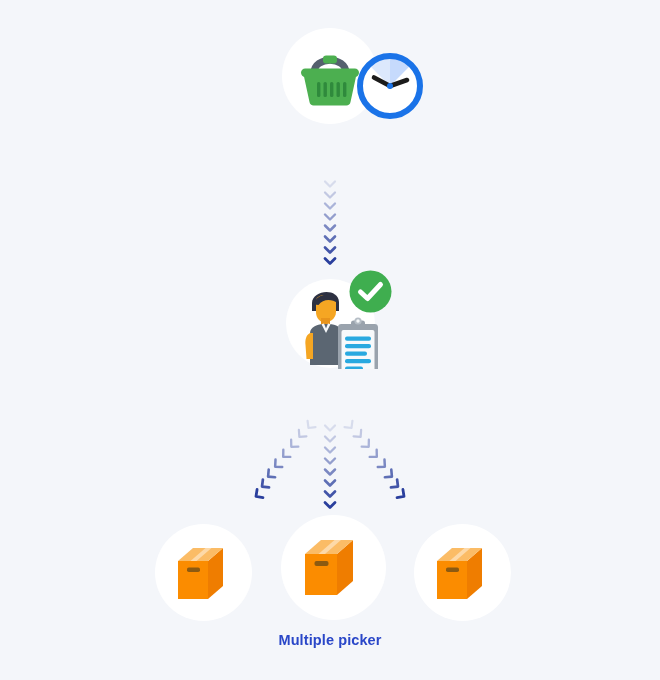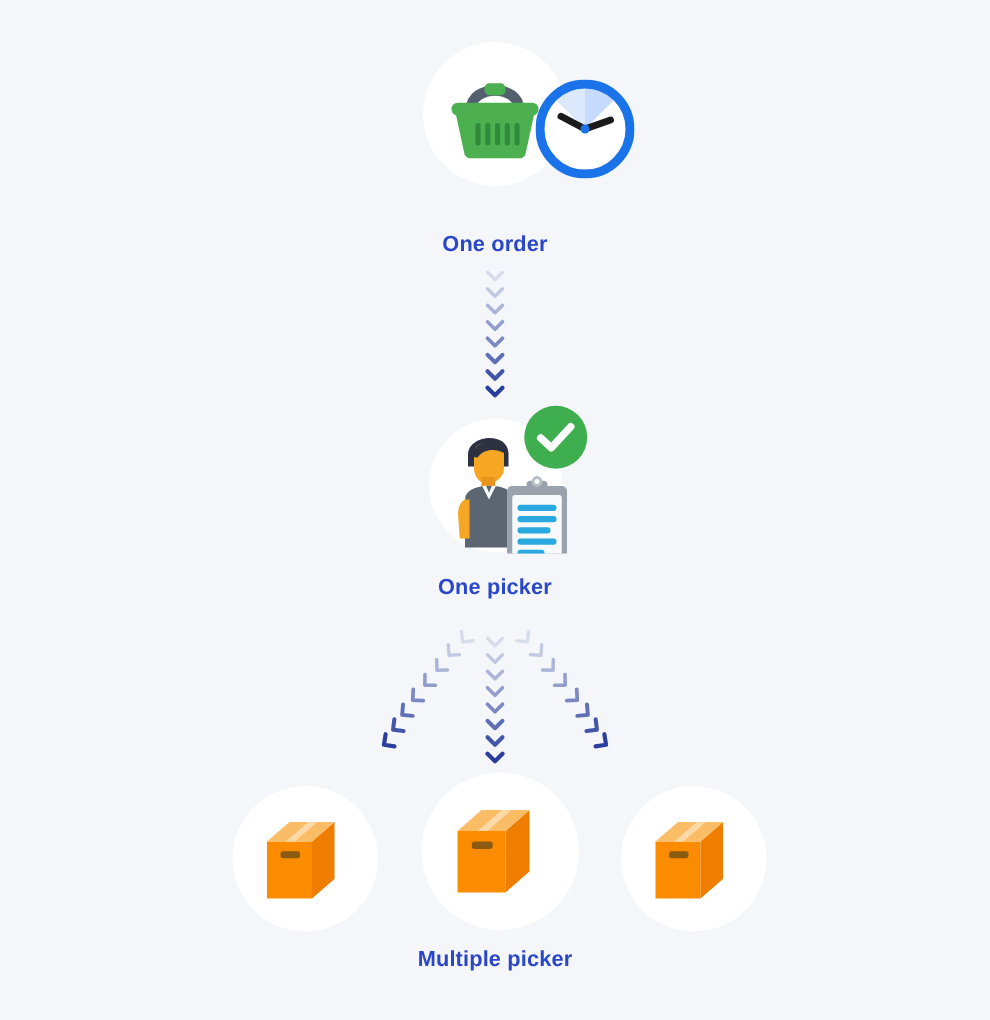--- a/index.html
+++ b/index.html
@@ -102,21 +102,20 @@
         <path d="M33 33 L33 3 A30 30 0 0 0 11.8 11.8 Z" fill="#dce8fc"></path>
         <path d="M33 33 L33 3 A30 30 0 0 1 54.2 11.8 Z" fill="#c6dafc"></path>
         <circle cx="33" cy="33" r="30" fill="none" stroke="#1a73e8" stroke-width="6"></circle>
 
         <path d="M33 33 L17 24.5" stroke="#1b1b1b" stroke-width="4.6" stroke-linecap="round" fill="none"></path>
         <path d="M33 33 L50 27" stroke="#1b1b1b" stroke-width="4.6" stroke-linecap="round" fill="none"></path>
         <circle cx="33" cy="33" r="3" fill="#1a73e8"></circle>
       </svg>
     </div>
 
-    <div class="caption" style="top:127px;">One order</div>
   </div>
 
   <div class="stream" style="left:322px; top:176px; width:16px; height:90px;">
     <div class="chev" style="top:0;">
       <svg viewBox="0 0 16 16">
           <path d="M3 5.5 L8 10.5 L13 5.5" fill="none" stroke="#2a3f9d" stroke-opacity="0.14" stroke-width="2.2" stroke-linecap="round" stroke-linejoin="round"></path>
         </svg>
       </div>
     <div class="chev" style="top:11px;">
       <svg viewBox="0 0 16 16">
@@ -199,21 +198,20 @@
       </svg>
     </div>
 
     <div class="stage-icon" style="position:absolute; left:348px; top:270px; top:-4px;">
       <svg width="45" height="45" viewBox="0 0 45 45" style="position:relative; left:0;">
         <circle cx="22.5" cy="22.5" r="21" fill="#3fae4f"></circle>
         <path d="M12.5 23 L19.5 29.5 L32.5 15.5" fill="none" stroke="#ffffff" stroke-width="5" stroke-linecap="round" stroke-linejoin="round"></path>
       </svg>
     </div>
 
-    <div class="caption" style="top:111px;">One picker</div>
   </div>
 
   <div class="stream" style="left:322px; top:420px; width:16px; height:92px;">
     <div class="chev" style="top:0;">
       <svg viewBox="0 0 16 16">
           <path d="M3 5.5 L8 10.5 L13 5.5" fill="none" stroke="#2a3f9d" stroke-opacity="0.14" stroke-width="2.2" stroke-linecap="round" stroke-linejoin="round"></path>
         </svg>
       </div>
     <div class="chev" style="top:11px;">
       <svg viewBox="0 0 16 16">

